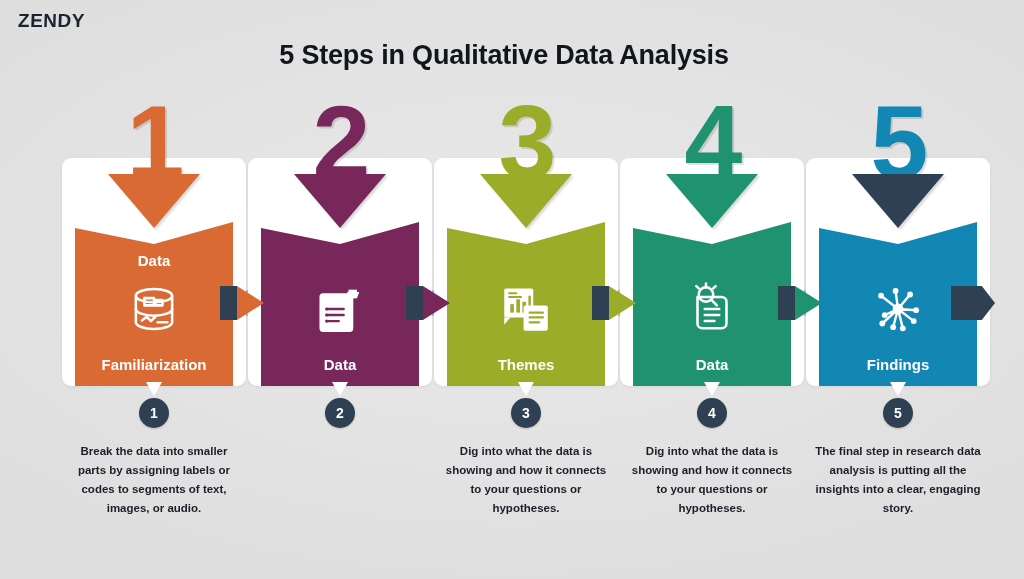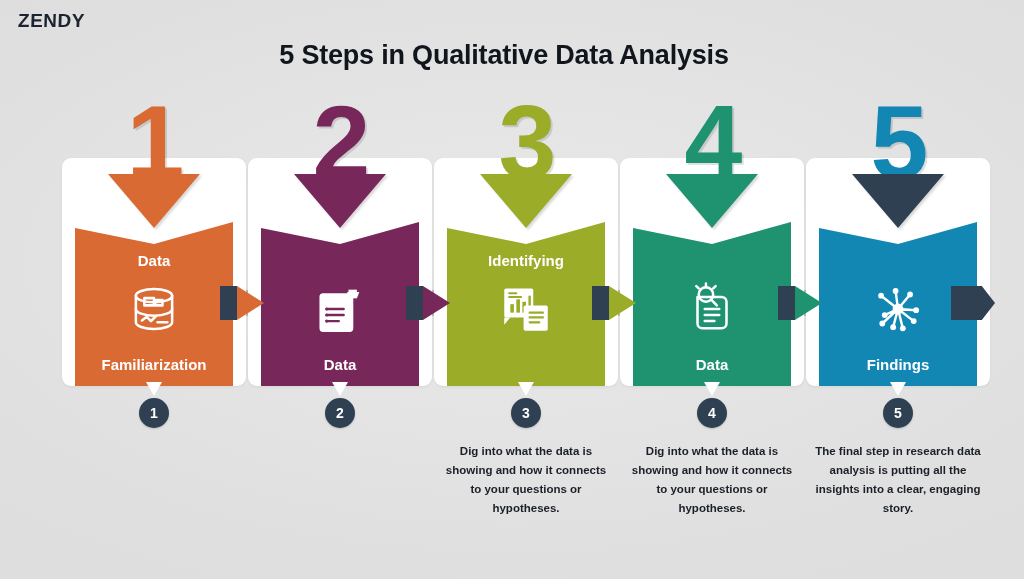--- a/index.html
+++ b/index.html
@@ -294,36 +294,36 @@
           </div>
           <div class="boxlabel-bottom">Data</div>
         </div>
         <div class="cardpointer"></div>
       </div>
       <div class="step" style="left: 434px;">
         <div class="whitecard"></div>
         <div class="bignum" style="color:#9aac28">3</div>
         <div class="arrowhead" style="color:#9aac28"></div>
         <div class="colorbox" style="background:#9aac28">
-          <div class="boxlabel-top">Identifying</div>
           <div class="boxicon">
             <svg viewBox="0 0 48 48">
               <rect x="6" y="7" width="24" height="24" rx="1.5" fill="#ffffff"></rect>
               <path d="M6 31l0 6 5-6z" fill="#ffffff"></path>
               <g fill="#9aac28">
                 <rect x="11" y="20" width="3" height="7"></rect>
                 <rect x="16" y="16" width="3" height="11"></rect>
                 <rect x="21" y="18" width="3" height="9"></rect>
                 <rect x="26" y="13" width="2" height="14"></rect>
               </g>
               <path d="M10 11h6M10 14h10" stroke="#9aac28" stroke-width="1.6" stroke-linecap="round"></path>
               <rect x="22" y="21" width="20" height="21" rx="1.5" fill="#ffffff"></rect>
               <path d="M27 27h11M27 31h11M27 35h8" stroke="#9aac28" stroke-width="1.8" stroke-linecap="round"></path>
             </svg>
           </div>
+          <div class="boxlabel-bottom">Themes</div>
         </div>
         <div class="cardpointer"></div>
       </div>
       <div class="step" style="left: 620px;">
         <div class="whitecard"></div>
         <div class="bignum" style="color:#1f9270">4</div>
         <div class="arrowhead" style="color:#1f9270"></div>
         <div class="colorbox" style="background:#1f9270">
           <div class="boxicon">
             <svg viewBox="0 0 48 48">
@@ -366,20 +366,21 @@
         </div>
         <div class="cardpointer"></div>
       </div>
     </div>
 
   <div id="endchevron"></div>
 
   <div id="captions">
       <div class="caption" style="left: 62px;">
         <div class="badge">1</div>
+        <div class="desc">Break the data into smaller parts by assigning labels or codes to segments of text, images, or audio.</div>
       </div>
       <div class="caption" style="left: 248px;">
         <div class="badge">2</div>
       </div>
       <div class="caption" style="left: 434px;">
         <div class="badge">3</div>
         <div class="desc">Dig into what the data is showing and how it connects to your questions or hypotheses.</div>
       </div>
       <div class="caption" style="left: 620px;">
         <div class="badge">4</div>

